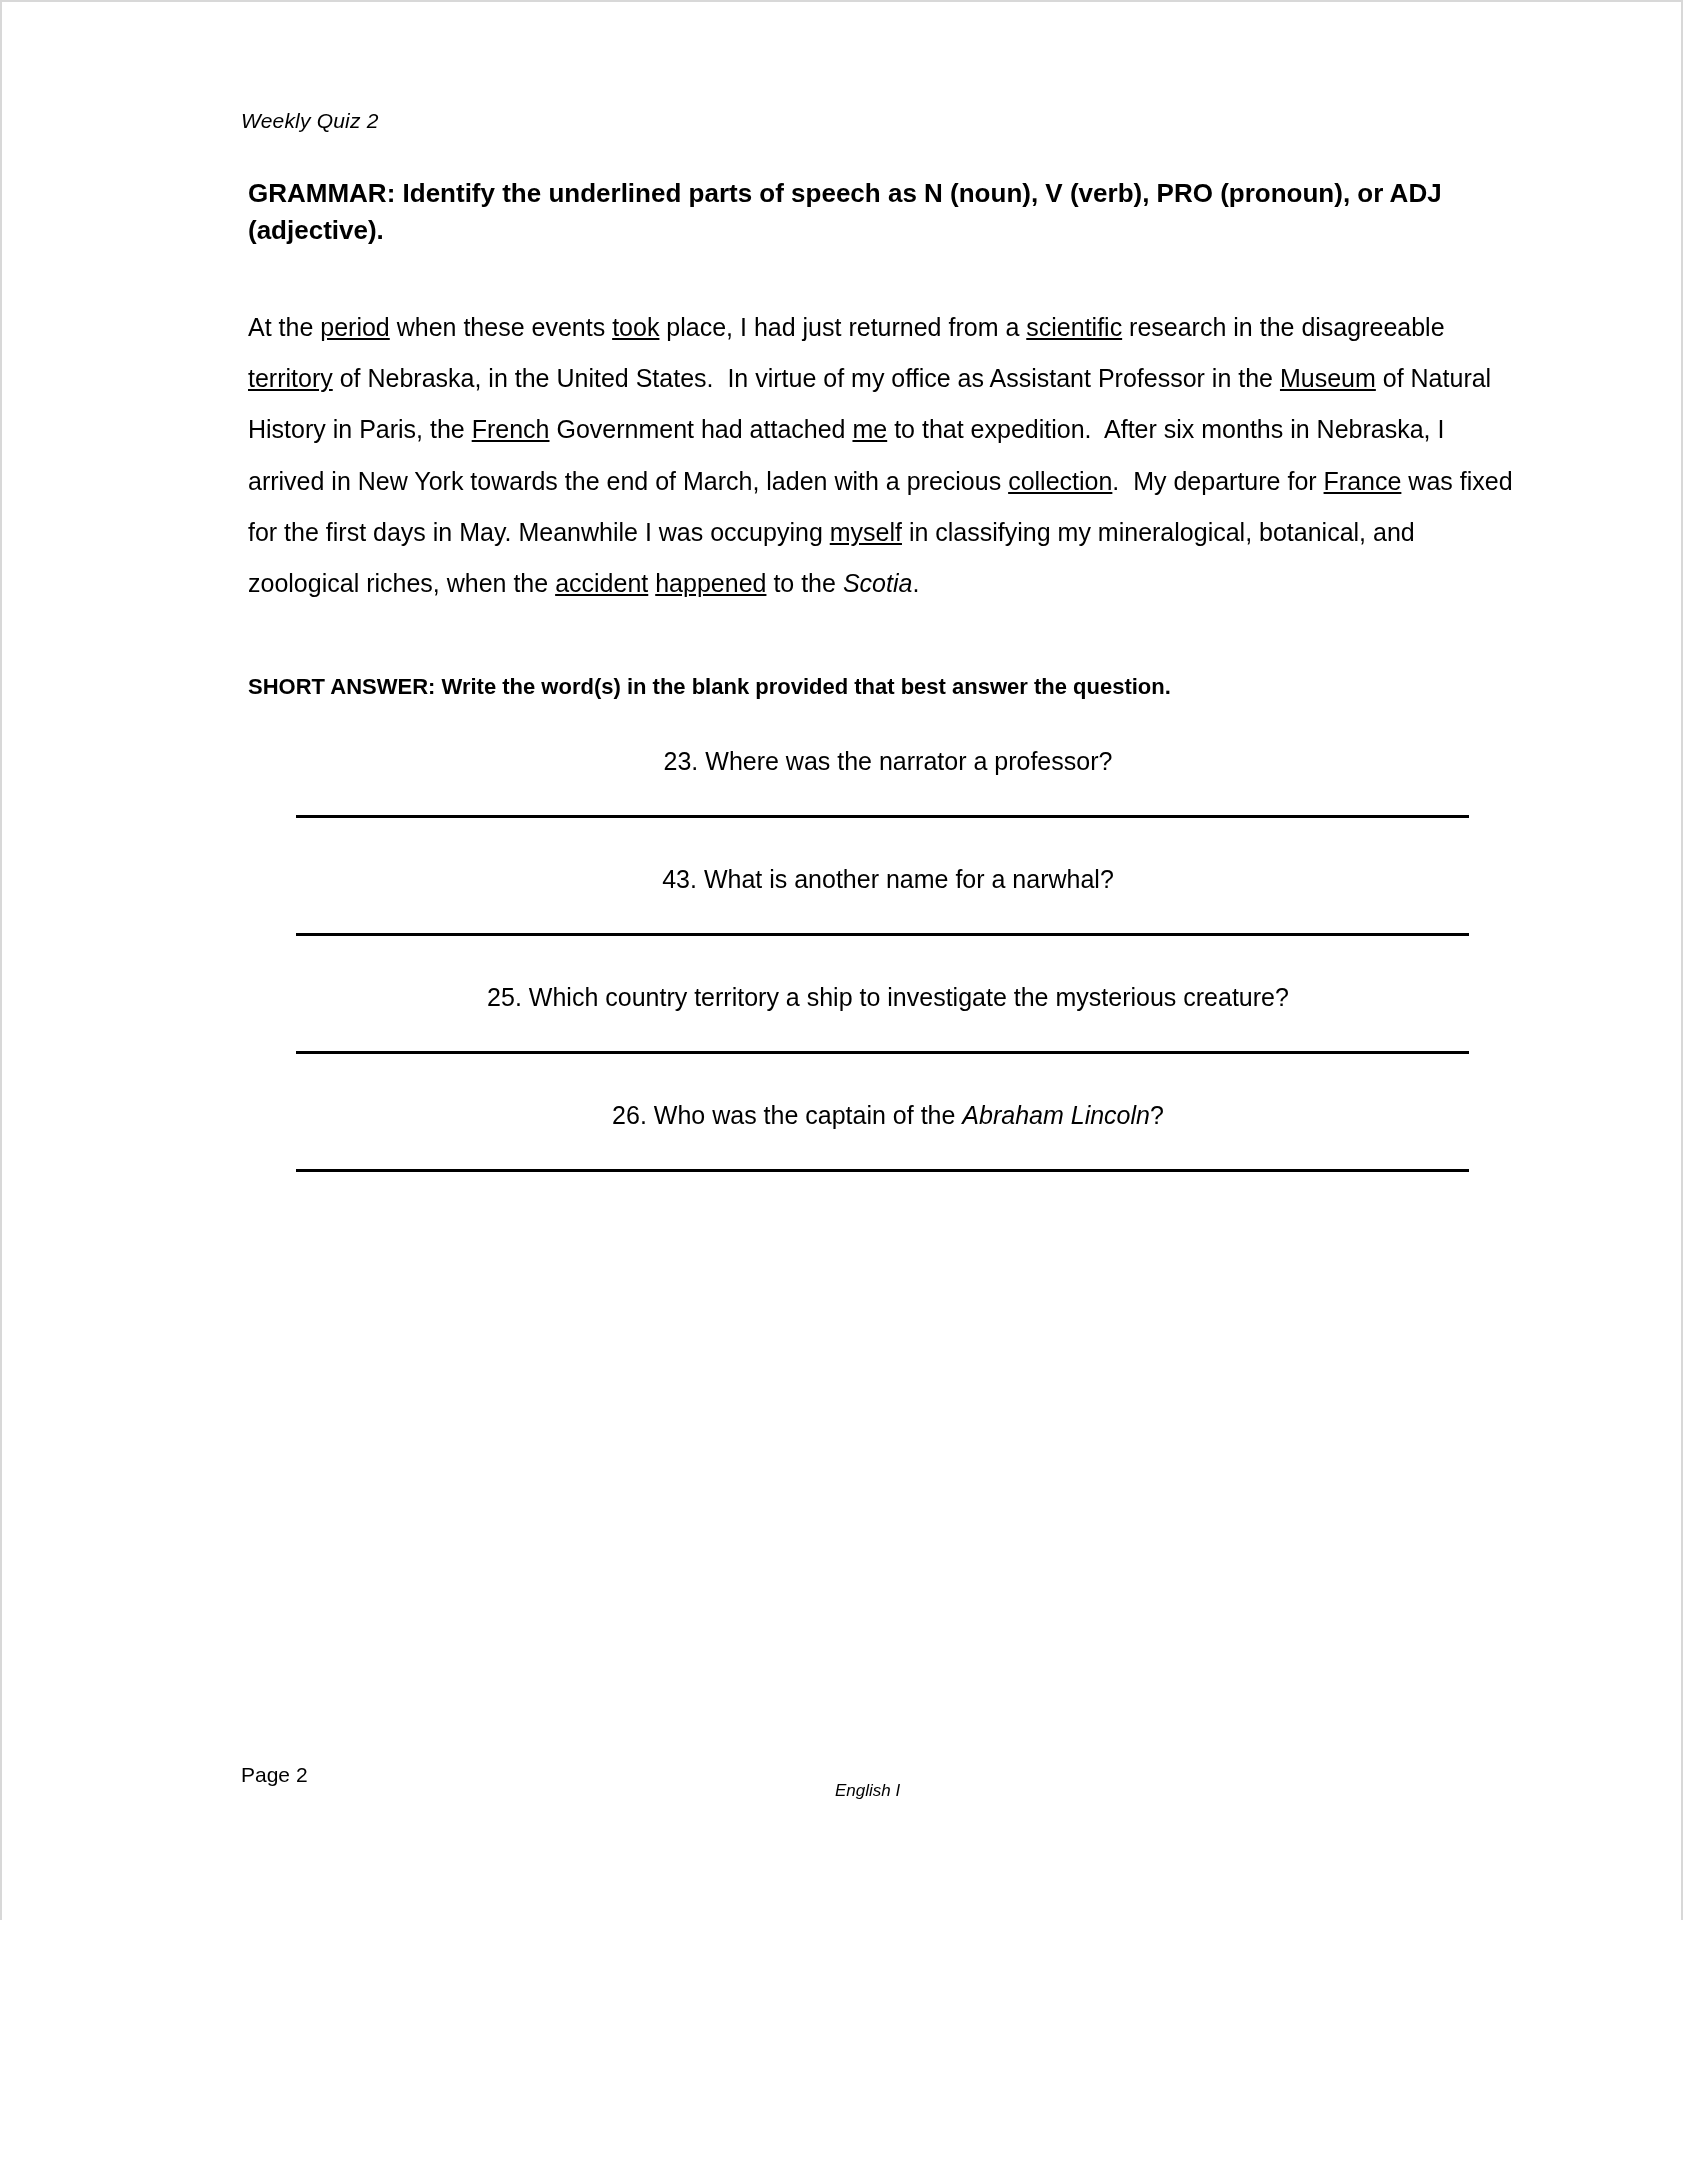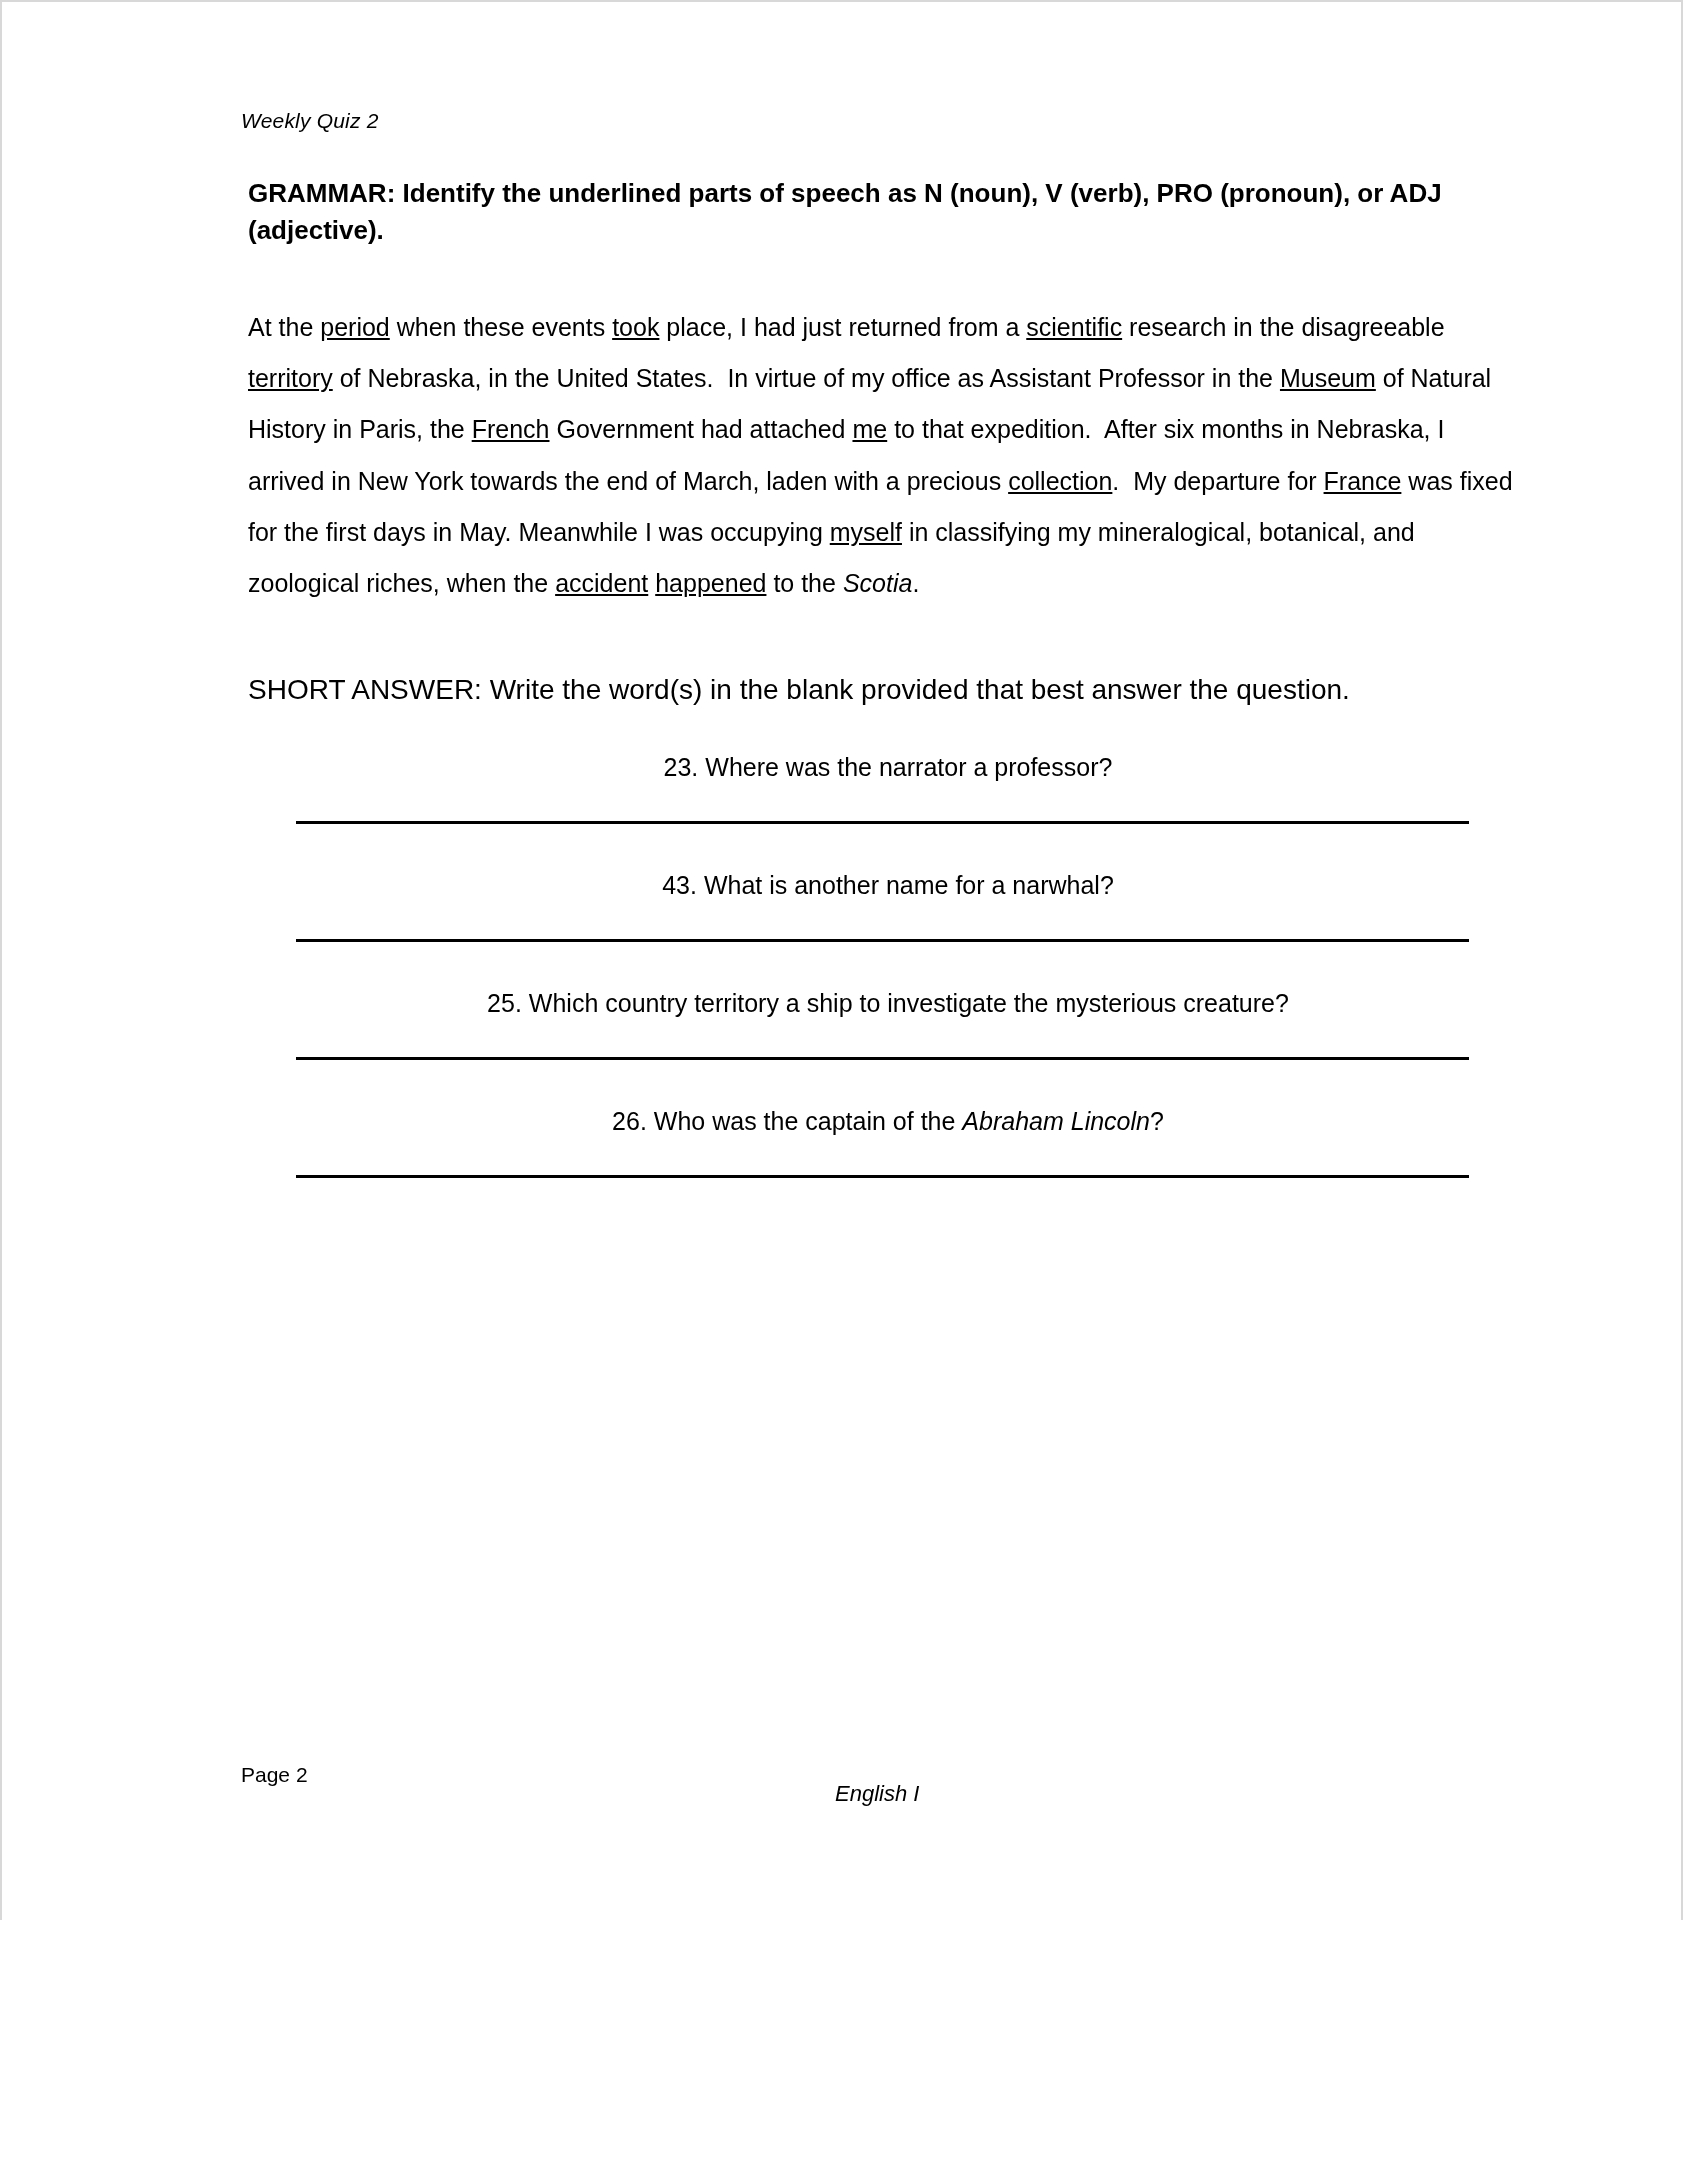--- a/index.html
+++ b/index.html
@@ -56,22 +56,22 @@
     width: 1272px;
     text-align: left;
   }
   .passage u {
     text-decoration: underline;
     text-underline-offset: 2px;
   }
   .passage i {
   }
   .short-answer-heading {
-    font-weight: normal;
-    font-size: 28px;
+    font-weight: bold;
+    font-size: 22px;
     margin-top: 65px;
     margin-left: 7px;
   }
   .question-block {
     margin-top: 44px;
     margin-left: 7px;
     text-align: center;
   }
   .question-text {
     font-size: 25px;
@@ -97,21 +97,21 @@
   .page-number {
     position: absolute;
     left: 0;
     top: 0;
     font-size: 21px;
   }
   .footer-course {
     position: absolute;
     left: 594px;
     top: 18px;
-    font-size: 22px;
+    font-size: 17px;
     font-style: italic;
   }
 </style>
 </head>
 <body>
 
 <div class="page">
   <div class="page-border"></div>
 
   <div class="content">

